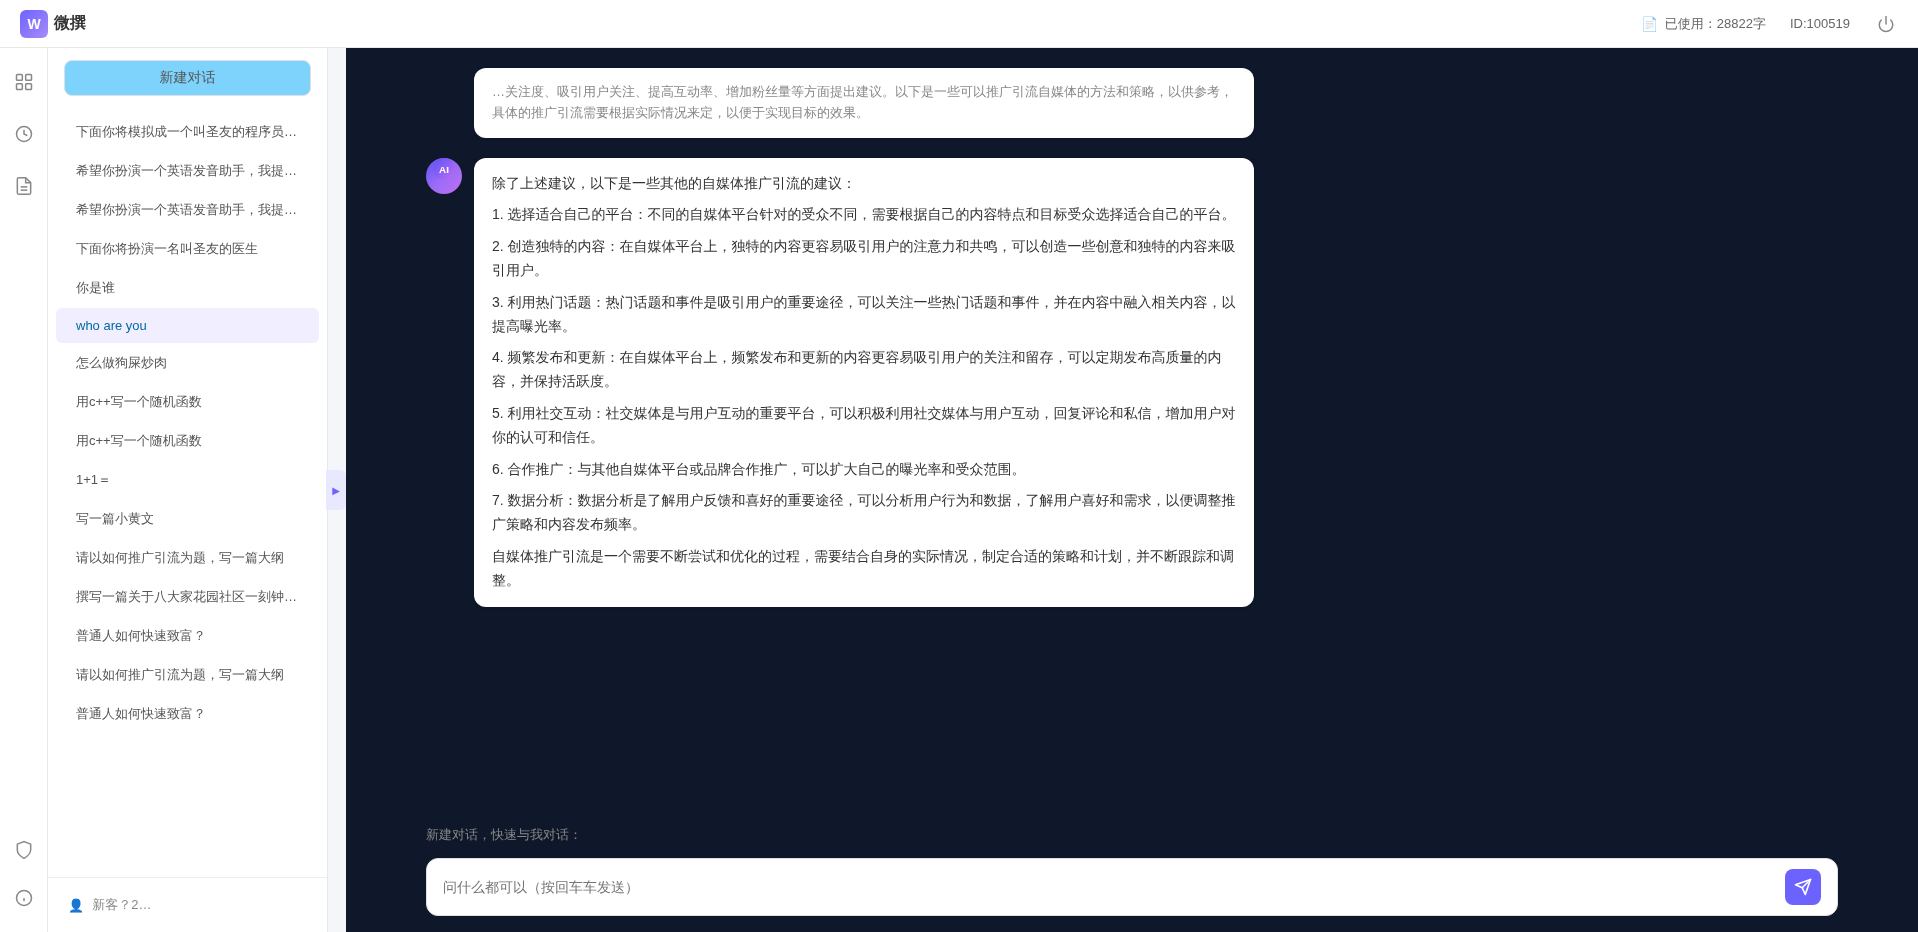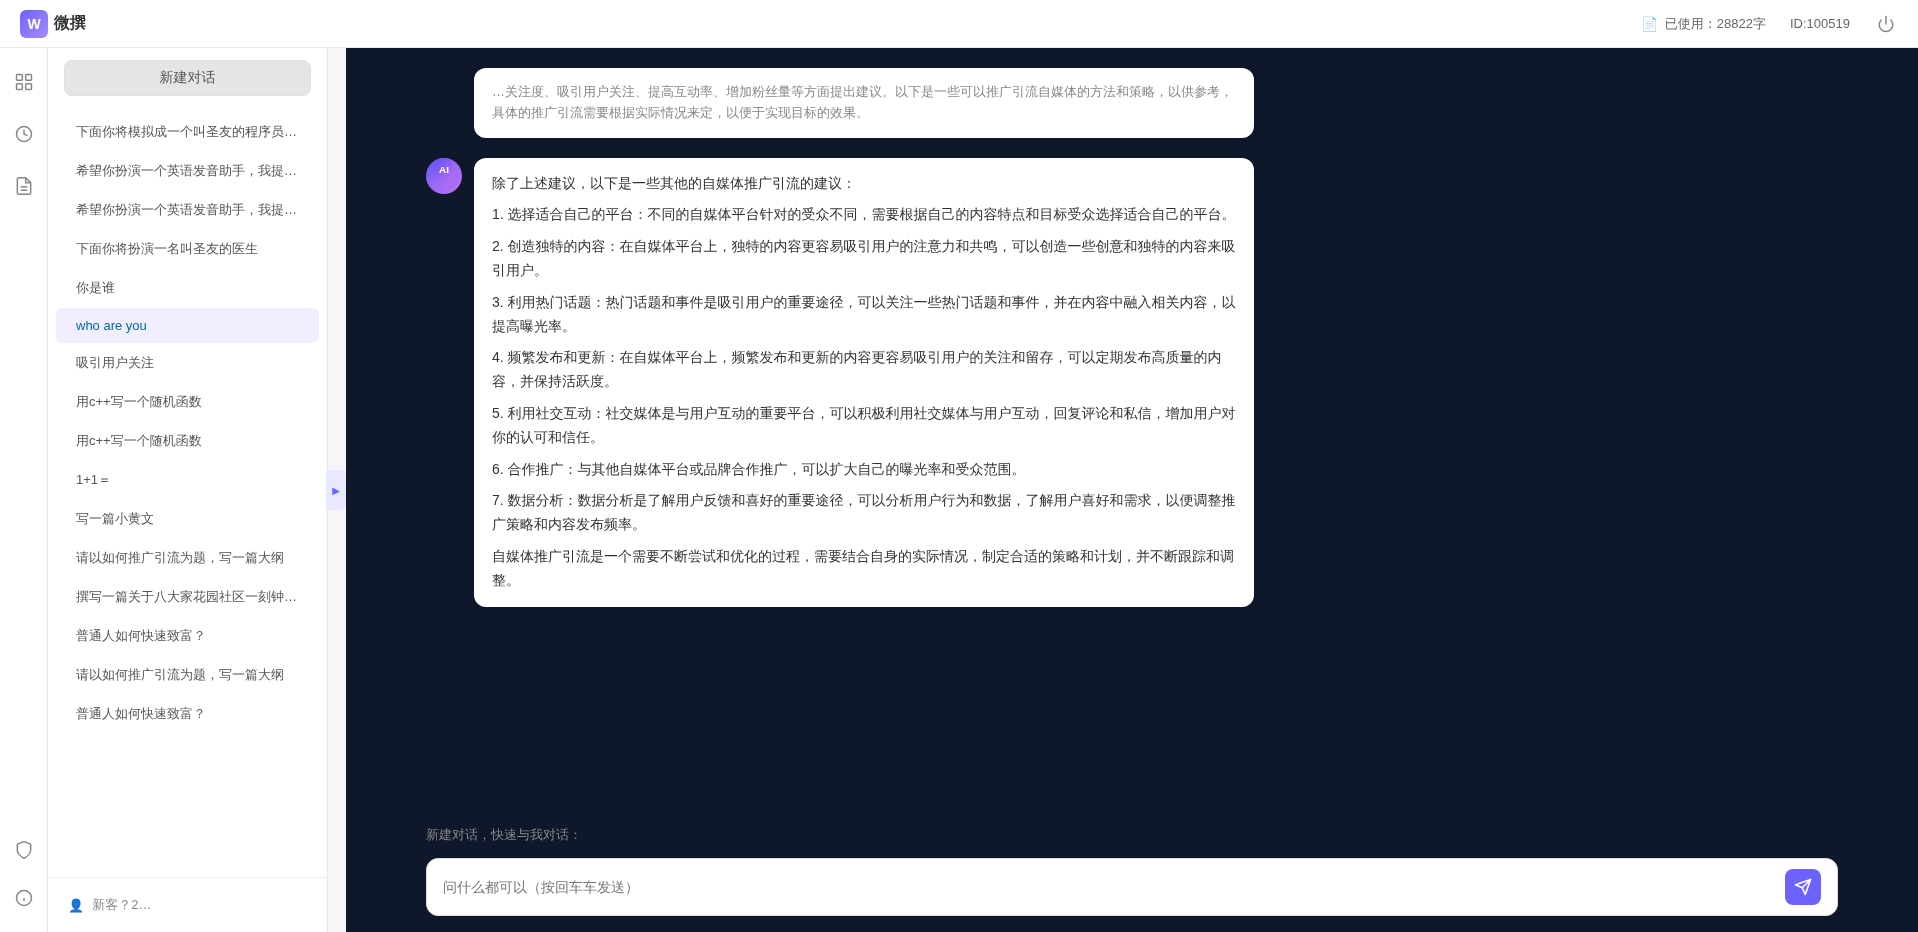--- a/index.html
+++ b/index.html
@@ -104,21 +104,21 @@
       background: #fff;
       border-right: 1px solid #e8e8e8;
       display: flex;
       flex-direction: column;
       flex-shrink: 0;
       overflow: hidden;
     }
     .sidebar-new-btn {
       margin: 12px 16px;
       padding: 8px 0;
-      background: #e5e5e5;
+      background: #7dd3fc;
       border: 1px solid #e0e0e0;
       border-radius: 8px;
       text-align: center;
       cursor: pointer;
       font-size: 14px;
       color: #555;
     }
     .sidebar-list {
       flex: 1;
       overflow-y: auto;
@@ -349,21 +349,21 @@
 
   <div class="sidebar">
     <button class="sidebar-new-btn">新建对话</button>
     <div class="sidebar-list">
       <div class="sidebar-item">下面你将模拟成一个叫圣友的程序员，我说…</div>
       <div class="sidebar-item">希望你扮演一个英语发音助手，我提供给你…</div>
       <div class="sidebar-item">希望你扮演一个英语发音助手，我提供给你…</div>
       <div class="sidebar-item">下面你将扮演一名叫圣友的医生</div>
       <div class="sidebar-item">你是谁</div>
       <div class="sidebar-item active">who are you</div>
-      <div class="sidebar-item">吸引用户关注</div>
+      <div class="sidebar-item">怎么做狗屎炒肉</div>
       <div class="sidebar-item">用c++写一个随机函数</div>
       <div class="sidebar-item">用c++写一个随机函数</div>
       <div class="sidebar-item">1+1＝</div>
       <div class="sidebar-item">写一篇小黄文</div>
       <div class="sidebar-item">请以如何推广引流为题，写一篇大纲</div>
       <div class="sidebar-item">撰写一篇关于八大家花园社区一刻钟便民生…</div>
       <div class="sidebar-item">普通人如何快速致富？</div>
       <div class="sidebar-item">请以如何推广引流为题，写一篇大纲</div>
       <div class="sidebar-item">普通人如何快速致富？</div>
     </div>

